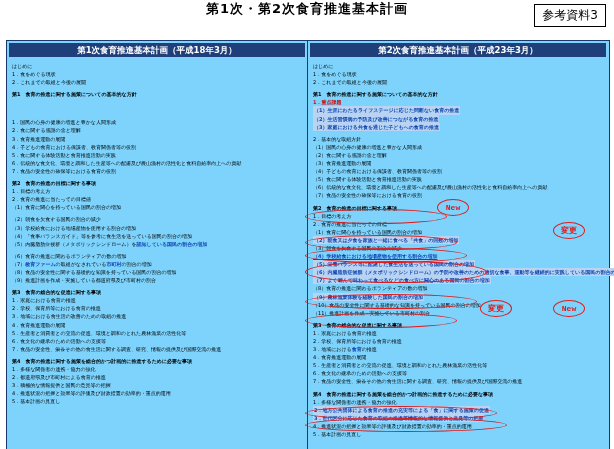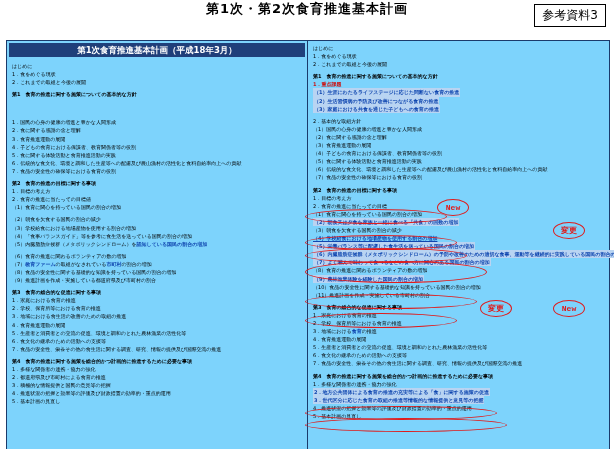--- a/index.html
+++ b/index.html
@@ -124,20 +124,21 @@
         <div class="line b">第4　食育の推進に関する施策を総合的かつ計画的に推進するために必要な事項</div>
         <div class="line">1．多様な関係者の連携・協力の強化</div>
         <div class="line">2．都道府県及び市町村による食育の推進</div>
         <div class="line">3．積極的な情報提供と国民の意見等の把握</div>
         <div class="line">4．推進状況の把握と効果等の評価及び財政措置の効率的・重点的運用</div>
         <div class="line">5．基本計画の見直し</div>
       </div>
   </div>
 
   <div class="col right">
+    <div class="col-head">第2次食育推進基本計画（平成23年3月）</div>
     <div class="body" id="body1">
         <div class="line">はじめに</div>
         <div class="line">1．食をめぐる現状</div>
         <div class="line">2．これまでの取組と今後の展開</div>
         <div class="sp"></div>
         <div class="line b">第1　食育の推進に関する施策についての基本的な方針</div>
         <div class="line"><span class="red">1．重点課題</span></div>
         <div class="line"><span class="blue hl-blue-line">（1）生涯にわたるライフステージに応じた間断ない食育の推進</span></div>
         <div class="line"><span class="blue hl-blue-line">（2）生活習慣病の予防及び改善につながる食育の推進</span></div>
         <div class="line"><span class="blue hl-blue-line">（3）家庭における共食を通じた子どもへの食育の推進</span></div>

